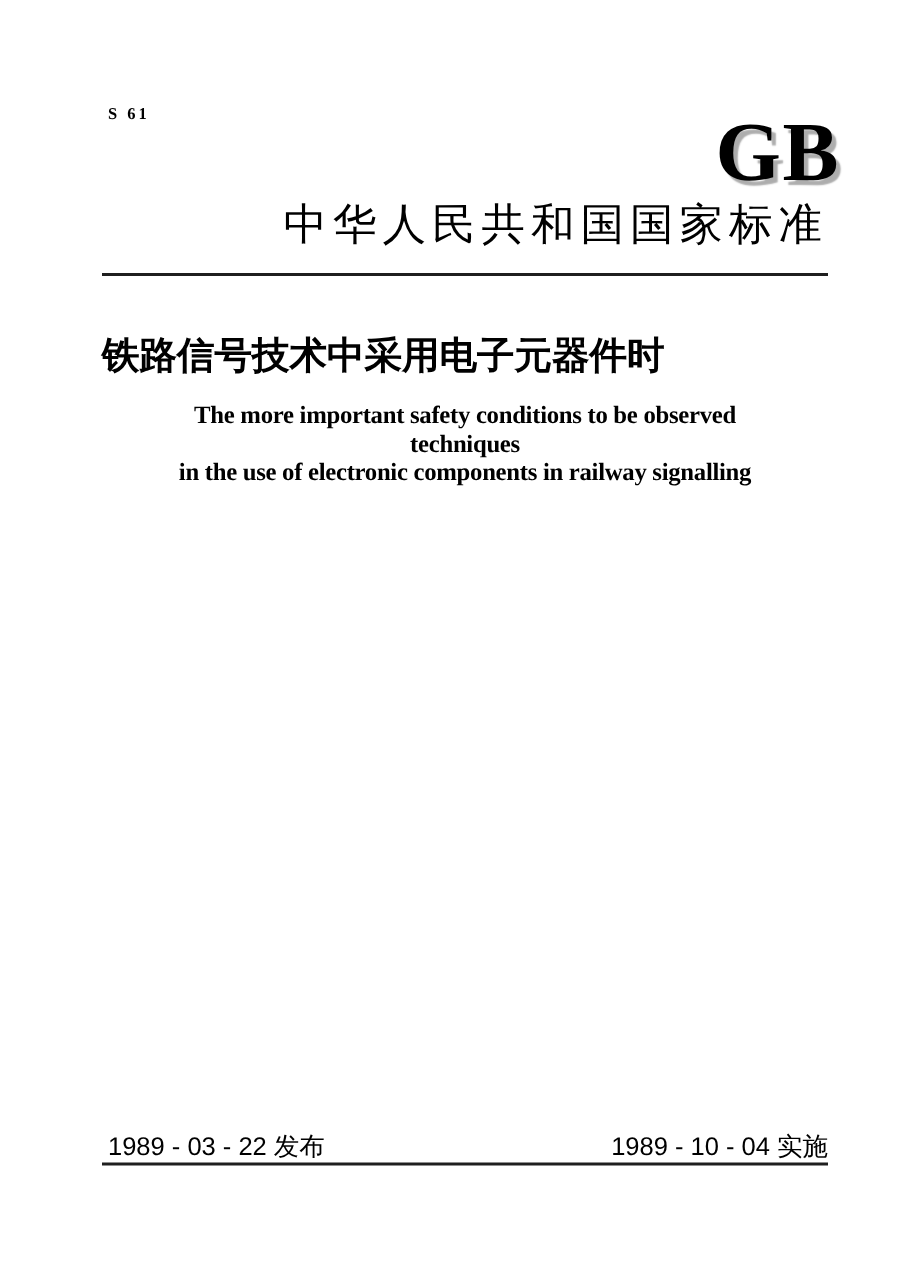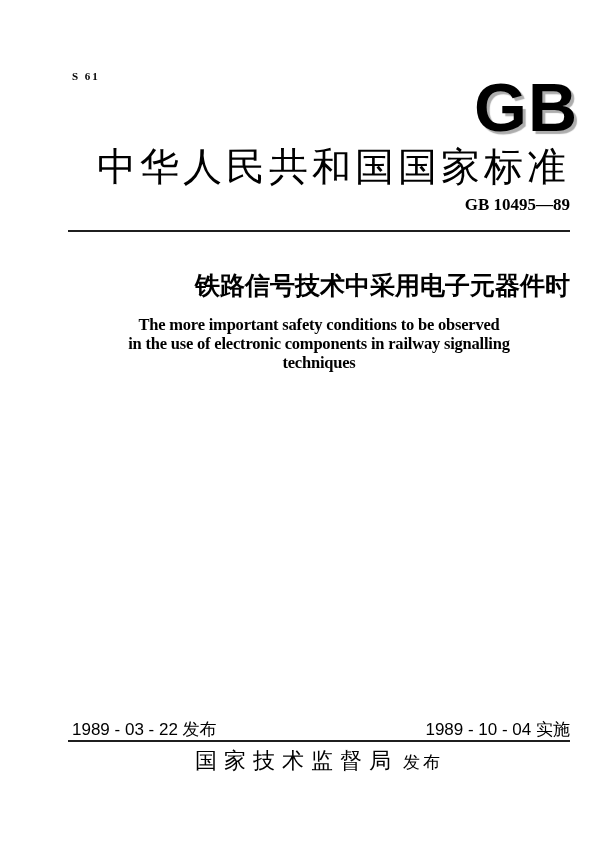--- a/index.html
+++ b/index.html
@@ -7,50 +7,50 @@
     padding: 0;
     background: #ffffff;
   }
   .page {
     position: relative;
     width: 600px;
     height: 848px;
     margin: 0 auto;
     background: #ffffff;
     box-sizing: border-box;
-    padding: 70px 30px 71px 68px;
+    padding: 70px 48px 71px 68px;
     display: flex;
     flex-direction: column;
     color: #000000;
     overflow: hidden;
   }
   .code {
     font-family: "Liberation Serif", serif;
     font-weight: bold;
     font-size: 11px;
     letter-spacing: 2px;
     padding-left: 4px;
     line-height: 13px;
   }
   .gb-logo {
     text-align: right;
     margin-right: -8px;
     margin-top: -6px;
-    font-family: Liberation Sans, sans-serif;
+    font-family: Liberation Serif, serif;
     font-weight: bold;
-    font-size: 68px;
+    font-size: 56px;
     line-height: 0.9;
     letter-spacing: 1px;
     text-shadow: 3px 3px 1px #adadad;
   }
   .std-name {
     margin-top: 8px;
     text-align: right;
     font-family: "Liberation Sans", sans-serif;
-    font-size: 39px;
+    font-size: 29px;
     letter-spacing: 4px;
     line-height: 1.1;
     white-space: nowrap;
   }
   .std-num {
     margin-top: 7px;
     text-align: right;
     font-family: "Liberation Serif", serif;
     font-weight: bold;
     font-size: 17px;
@@ -58,21 +58,21 @@
   }
   .rule {
     height: 2px;
     background: #1f1f1f;
     border: none;
     width: 100%;
   }
   .rule-top { margin-top: 15px; }
   .title-cn {
     margin: 40px 0 0 0;
-    text-align: right;
+    text-align: left;
     font-family: "Liberation Sans", sans-serif;
     font-weight: bold;
     font-size: 25px;
     line-height: 27px;
   }
   .title-cn .line { display: block; }
   .title-cn .line2 { letter-spacing: 3px; }
   .title-en {
     margin: 16px 0 0 0;
     text-align: center;
@@ -115,40 +115,36 @@
 <body>
 
 <div class="page">
 
   <div class="code">S 61</div>
 
   <div class="gb-logo">GB</div>
 
   <div class="std-name">中华人民共和国国家标准</div>
 
-  <div class="std-num">GB 10495—89</div>
 
   <div class="rule rule-top"></div>
 
   <h1 class="title-cn">
     <span class="line line1">铁路信号技术中采用电子元器件时</span>
   </h1>
 
   <h2 class="title-en">
     <span class="line">The more important safety conditions to be observed</span>
+    <span class="line">techniques</span>
     <span class="line">in the use of electronic components in railway signalling</span>
-    <span class="line">techniques</span>
   </h2>
 
   <div class="spacer"></div>
 
   <div class="dates">
     <span>1989 - 03 - 22 发布</span>
     <span>1989 - 10 - 04 实施</span>
   </div>
 
   <div class="rule rule-bottom"></div>
 
-  <div class="issuer">
-    <span class="issuer-name">国家技术监督局</span><span class="issuer-suffix">发布</span>
-  </div>
 
 </div>
 
 </body></html>

